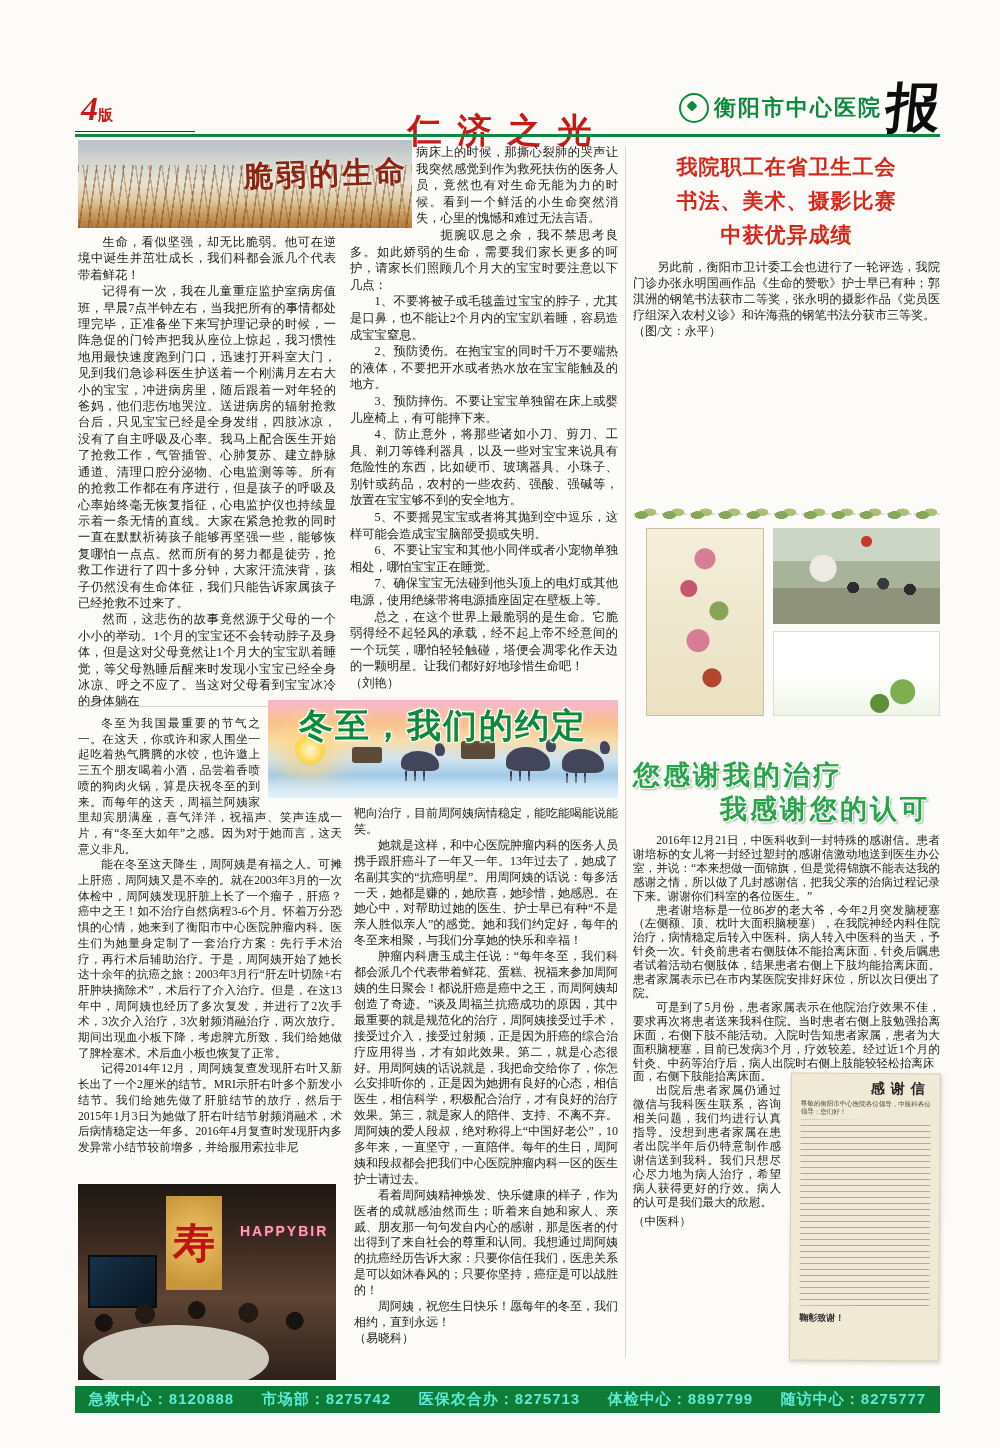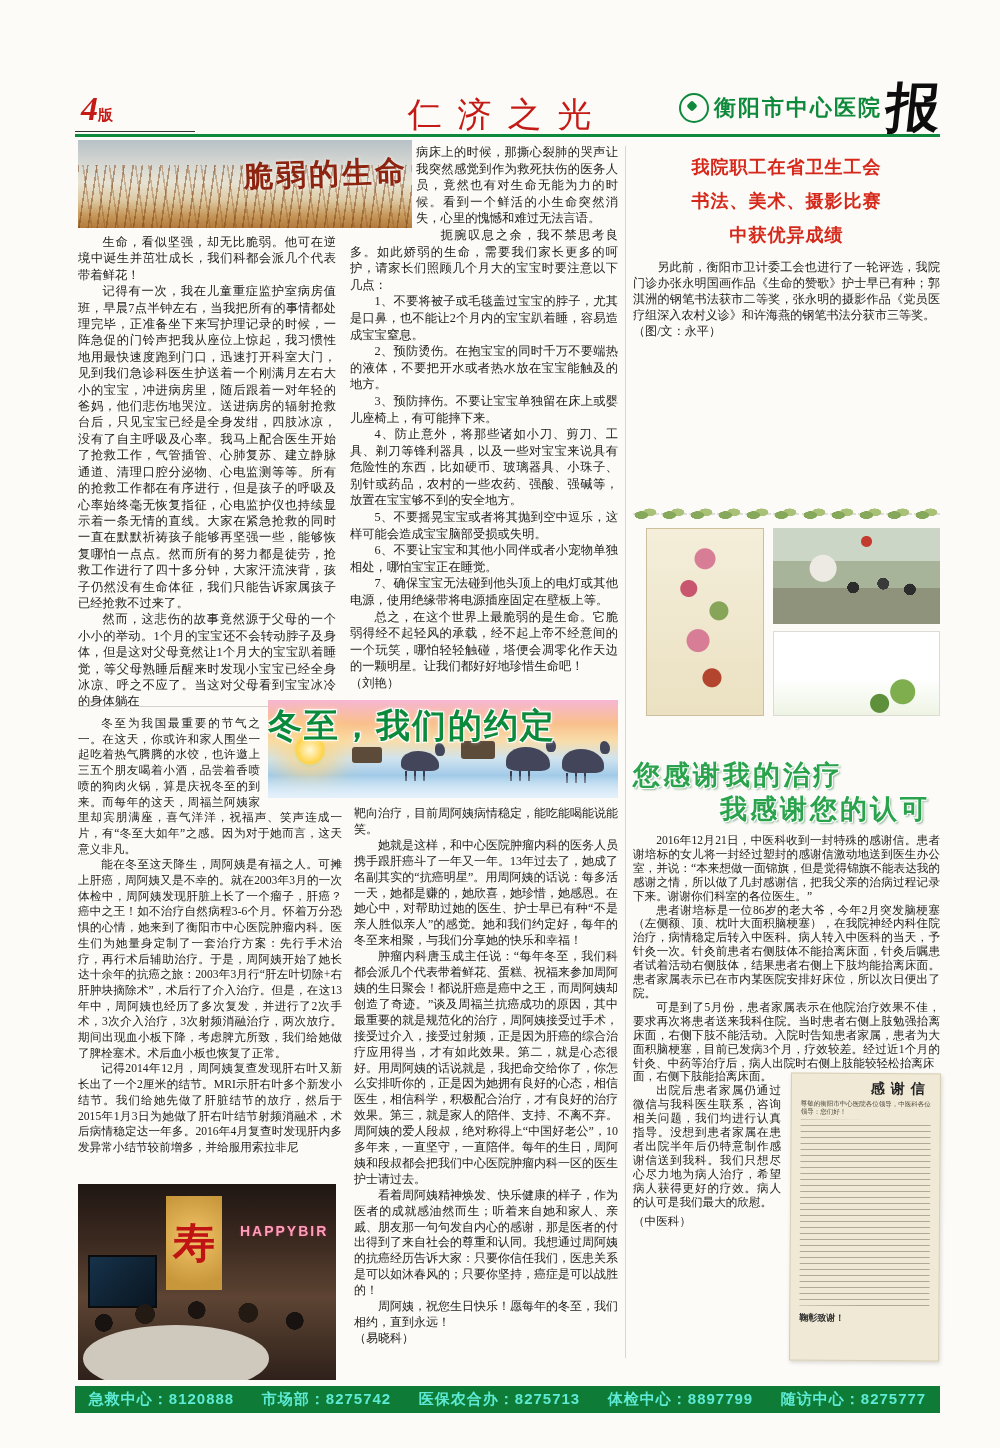--- a/index.html
+++ b/index.html
@@ -5,21 +5,21 @@
   html,body{margin:0;padding:0;}
   body{background:#e8e8e4;}
   .page{position:relative;width:1000px;height:1448px;background:#fcfbf7;margin:0 auto;overflow:hidden;
         font-family:"Liberation Serif","DejaVu Serif",serif;color:#222;}
   
   .header{position:absolute;left:75px;top:90px;width:865px;height:46px;}
   .page-label{position:absolute;left:6px;top:0;color:#c41b17;font-style:italic;font-weight:bold;}
   .page-label .num{font-size:34px;}
   .page-label .unit{font-size:15px;font-style:normal;}
   .page-label-rule{position:absolute;left:0;top:41px;width:120px;height:3px;border-top:1px solid #333;border-bottom:1px solid #333;}
-  .masthead{position:absolute;left:50%;transform:translateX(-50%);top:2px;font-size:34px;font-weight:400;
+  .masthead{position:absolute;left:50%;transform:translateX(-50%);top:18px;font-size:34px;font-weight:700;
             color:#c41b17;letter-spacing:16px;white-space:nowrap;}
   .brand{position:absolute;right:0;top:-6px;display:flex;align-items:center;}
   .logo{width:26px;height:26px;border:2px solid #0f8a3c;border-radius:50%;margin-right:5px;position:relative;flex:none;}
   .logo::after{content:"";position:absolute;left:7px;top:7px;width:8px;height:8px;background:#0f8a3c;border-radius:2px;transform:rotate(45deg);}
   .hospital-name{color:#0f8a3c;font-size:22px;font-weight:900;letter-spacing:2px;white-space:nowrap;}
   .paper-char{font-size:54px;font-weight:900;color:#0d0d0d;line-height:.9;margin-left:4px;transform:skewX(-6deg);}
   .header-rule{position:absolute;left:75px;top:134px;width:865px;height:3px;background:#0f8a3c;}
   .v-divider{position:absolute;left:625px;top:146px;width:1px;height:1212px;background:#d9d7d2;}
   .h-divider{position:absolute;left:78px;top:706px;width:540px;height:1px;background:#d4d2cc;}
   
@@ -40,21 +40,21 @@
   .banner-spacer{float:left;width:66px;height:88px;}
   
   .article-dongzhi{position:absolute;left:78px;top:700px;width:540px;height:684px;}
   .dz-banner{position:absolute;left:190px;top:0;width:350px;height:98px;overflow:hidden;
      background:linear-gradient(180deg,#f6b6d3 0%,#f9c08c 24%,#f8ddaa 42%,#cfe3ef 60%,#9fc9e8 78%,#cfe5f5 100%);}
   .dz-banner::after{content:"";position:absolute;left:0;bottom:0;width:100%;height:22%;
      background:linear-gradient(180deg,rgba(188,217,234,.2),#e4f1fb);}
   .dz-sun{position:absolute;left:7%;top:34%;width:34px;height:34px;border-radius:50%;
      background:radial-gradient(#fff8d8,#ffd34a 55%,rgba(255,190,70,0) 75%);
      box-shadow:0 0 26px 14px rgba(255,214,130,.8);}
-  .dz-title{position:absolute;left:0;top:3px;width:100%;font-size:34px;font-weight:900;
+  .dz-title{position:absolute;left:0;top:3px;width:100%;text-align:center;font-size:34px;font-weight:900;
      color:#0c8a3b;letter-spacing:2px;font-family:"Liberation Sans","DejaVu Sans",sans-serif;
      text-shadow:1px 1px 0 #fff,-1px -1px 0 #fff,1px -1px 0 #fff,-1px 1px 0 #fff,0 0 4px #fff;}
   .horse{position:absolute;width:38px;height:20px;background:#43465a;
      border-radius:48% 60% 22% 30% / 62% 75% 22% 28%;}
   .horse::after{content:"";position:absolute;right:-6px;top:-8px;width:10px;height:13px;background:#43465a;border-radius:40% 60% 40% 40%;}
   .horse::before{content:"";position:absolute;left:4px;bottom:-10px;width:26px;height:10px;
      background:repeating-linear-gradient(90deg,#3a3d4e 0 2px,transparent 2px 9px);}
   .cart{position:absolute;background:#5d4b3a;border-radius:3px;}
   .dz-col-a{position:absolute;left:0;top:16px;width:264px;height:462px;overflow:hidden;font-size:11.6px;line-height:15.7px;}
   .dz-spacer{float:right;width:82px;height:84px;}
@@ -69,21 +69,21 @@
      letter-spacing:2px;font-family:"Liberation Sans",sans-serif;text-shadow:0 0 3px #7a2a3a;}
   .dz-photo .table{position:absolute;left:2%;bottom:-6%;width:72%;height:34%;background:#cfc9bd;border-radius:50%;}
   .dz-photo .people{position:absolute;left:0;bottom:14%;width:100%;height:34%;
      background:radial-gradient(circle 9px at 10% 55%,#181210 97%,transparent),
                 radial-gradient(circle 10px at 26% 42%,#241a14 97%,transparent),
                 radial-gradient(circle 9px at 46% 36%,#1c1411 97%,transparent),
                 radial-gradient(circle 10px at 66% 40%,#241a14 97%,transparent),
                 radial-gradient(circle 9px at 84% 52%,#181210 97%,transparent);}
   
   .article-award{position:absolute;left:633px;top:150px;width:307px;}
-  .award-title{font-size:18px;font-weight:900;color:#d6281a;text-align:center;line-height:34px;
+  .award-title{font-size:21px;font-weight:900;color:#d6281a;text-align:center;line-height:34px;
      font-family:"Liberation Sans","DejaVu Sans",sans-serif;letter-spacing:1px;}
   .award-body{margin-top:7px;font-size:12.1px;line-height:16.1px;}
   .leaf-divider{position:absolute;left:633px;top:506px;width:307px;height:16px;display:flex;justify-content:space-between;align-items:center;}
   .leaf{width:26px;height:14px;flex:none;
      background:radial-gradient(ellipse 7px 4px at 32% 58%,#86a85a 92%,transparent),
                 radial-gradient(ellipse 7px 4px at 64% 38%,#a9c077 92%,transparent),
                 linear-gradient(180deg,transparent 46%,#b5b5b5 47% 53%,transparent 54%);}
   .right-images{position:absolute;left:646px;top:528px;width:294px;height:188px;display:flex;gap:9px;}
   .scroll-painting{width:118px;height:188px;border:1px solid #cbbf9e;box-sizing:border-box;
      background:radial-gradient(circle at 50% 16%,#d87d96 0 10px,transparent 11px),

